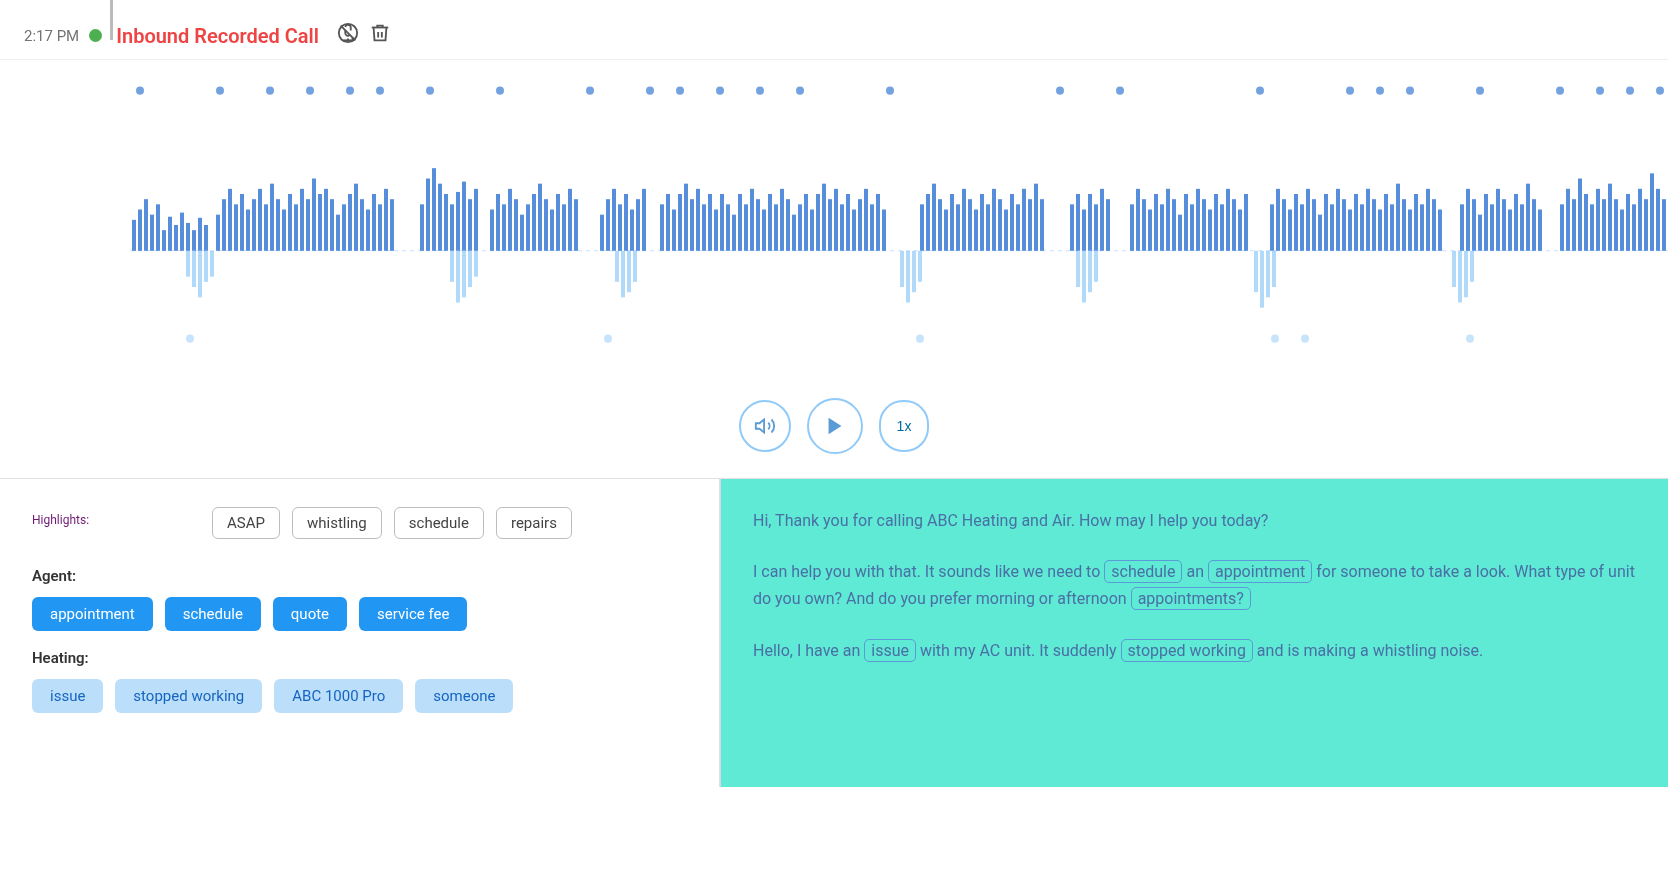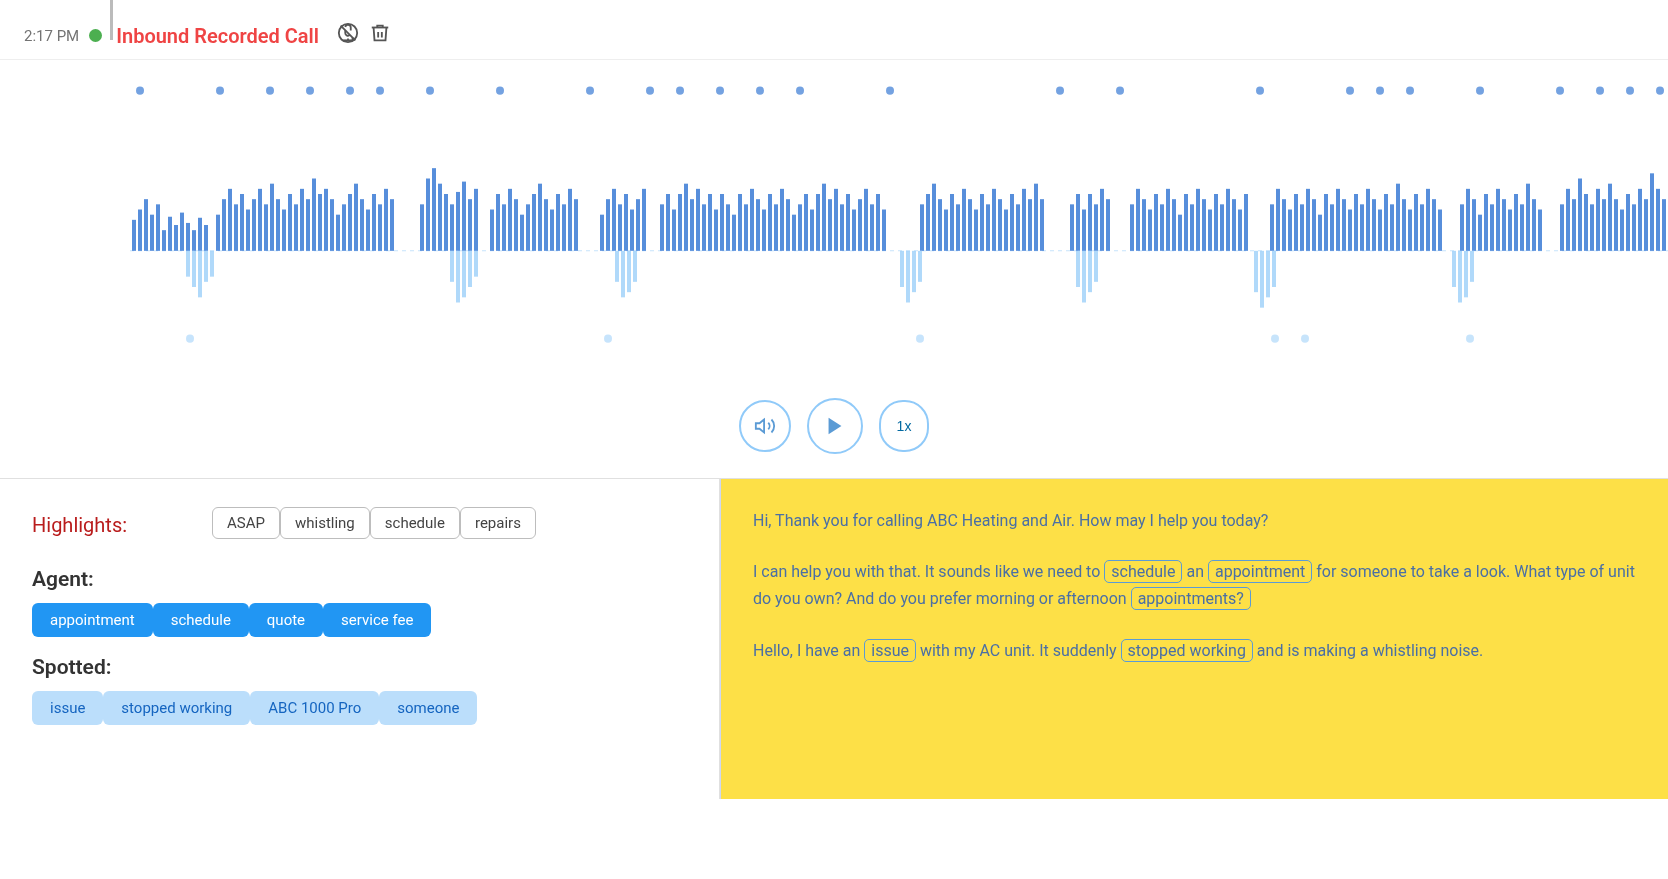--- a/index.html
+++ b/index.html
@@ -112,30 +112,30 @@
       padding: 28px 32px 28px 32px;
       border-right: 1px solid #e0e0e0;
     }
 
     .section-row {
       display: flex;
       align-items: flex-start;
       margin-bottom: 28px;
     }
     .section-label {
-      font-size: 20px;
-      color: #b91c1c;
+      font-size: 12px;
+      color: #701a75;
       width: 180px;
       min-width: 180px;
       padding-top: 6px;
     }
     .tags-container {
       display: flex;
       flex-wrap: wrap;
-      gap: 0;
+      gap: 12px;
       flex: 1;
     }
     .tag {
       border: 1.5px solid #bdbdbd;
       border-radius: 6px;
       padding: 6px 14px;
       font-size: 15px;
       color: #444;
       background: #fff;
       cursor: pointer;
@@ -153,37 +153,37 @@
       background: #bbdefb;
       color: #1565c0;
       border: none;
       border-radius: 6px;
       padding: 8px 18px;
       font-size: 15px;
       cursor: pointer;
     }
 
     .subsection-label {
-      font-size: 21px;
+      font-size: 15px;
       font-weight: 600;
       color: #333;
       margin-bottom: 12px;
     }
 
     .keywords-content {
       flex: 1;
     }
     .keywords-group {
       margin-bottom: 18px;
     }
 
     
     .right-panel {
       flex: 1;
-      background: #fde047;
+      background: #5eead4;
       padding: 28px 32px 28px 32px;
       border-left: 1px solid #d0d8f0;
     }
 
     .transcript-text {
       font-size: 16px;
       color: #4a6fa5;
       line-height: 1.7;
       margin-bottom: 24px;
     }
@@ -602,21 +602,21 @@
           <div class="subsection-label">Agent:</div>
           <div class="tags-container">
             <span class="tag-blue-filled">appointment</span>
             <span class="tag-blue-filled">schedule</span>
             <span class="tag-blue-filled">quote</span>
             <span class="tag-blue-filled">service fee</span>
           </div>
         </div>
 
         <div class="keywords-group">
-          <div class="subsection-label">Spotted:</div>
+          <div class="subsection-label">Heating:</div>
           <div class="tags-container">
             <span class="tag-light-blue">issue</span>
             <span class="tag-light-blue">stopped working</span>
             <span class="tag-light-blue">ABC 1000 Pro</span>
             <span class="tag-light-blue">someone</span>
           </div>
         </div>
       </div>
     </div>
   </div>

